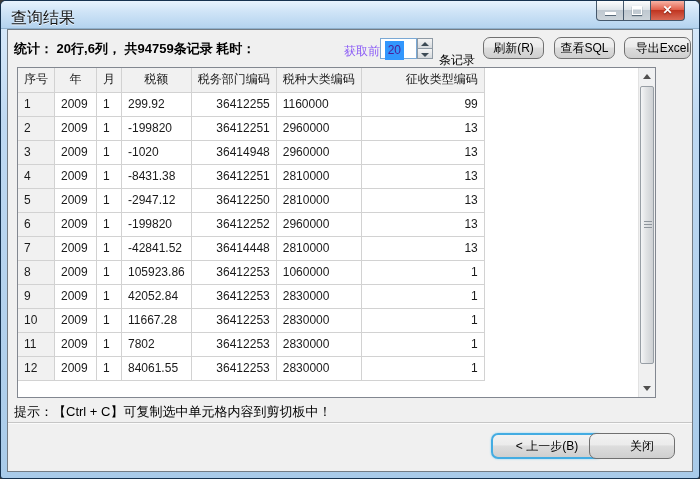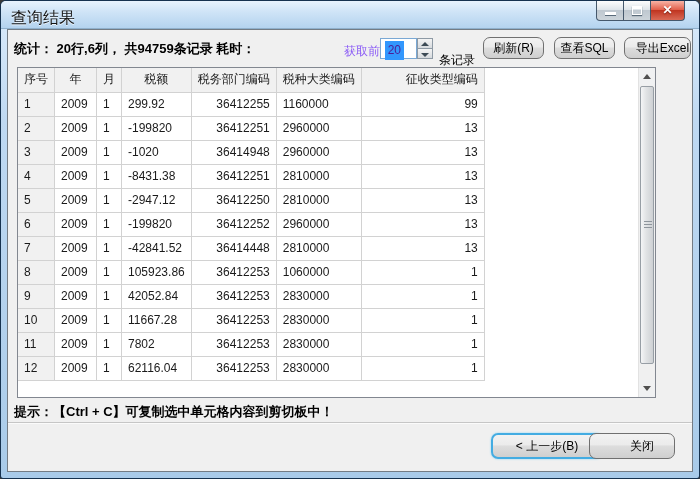--- a/index.html
+++ b/index.html
@@ -90,21 +90,21 @@
   .scroll-thumb {
     position:absolute; left:1px; width:14px; top:18px; height:278px;
     background:linear-gradient(90deg,#f4f5f6 0%,#e0e2e4 45%,#ced1d4 100%);
     border:1px solid #979ea5; border-radius:2px; cursor:pointer;
   }
   .thumb-grip {
     position:absolute; left:3px; top:50%; margin-top:-4px; width:8px; height:8px;
     background:repeating-linear-gradient(180deg,#8e959c 0 1px,transparent 1px 3px);
   }
 
-  .hint { position:absolute; left:6px; top:373px; font-size:13px; font-weight:bold; color:#000; white-space:nowrap; }
+  .hint { position:absolute; left:6px; top:373px; font-size:13px; font-weight:normal; color:#000; white-space:nowrap; }
   .sep  { position:absolute; left:0; right:0; top:392px; height:0; border-top:1px solid #c6c6c6; border-bottom:1px solid #fbfbfb; }
 
   .btn-back  { left:483px; top:403px; width:112px; height:26px; line-height:22px; border:2px solid #43ace2; box-shadow:0 0 2px #7fd0f5; }
   .btn-close { left:581px; top:403px; width:86px; height:26px; line-height:24px;padding-left:20px; }
 </style>
 </head>
 <body>
 
 <div class="window">
 
@@ -255,21 +255,21 @@
               <td class="al">1</td>
               <td class="al">7802</td>
               <td class="ar">36412253</td>
               <td class="al">2830000</td>
               <td class="ar">1</td>
             </tr>
             <tr>
               <td class="rowhead al">12</td>
               <td class="al">2009</td>
               <td class="al">1</td>
-              <td class="al">62116.04</td>
+              <td class="al">84061.55</td>
               <td class="ar">36412253</td>
               <td class="al">2830000</td>
               <td class="ar">1</td>
             </tr>
           </tbody>
       </table>
       <div class="vscroll">
         <div class="scroll-btn up">
             <span class="arr-up"></span>
           </div>

